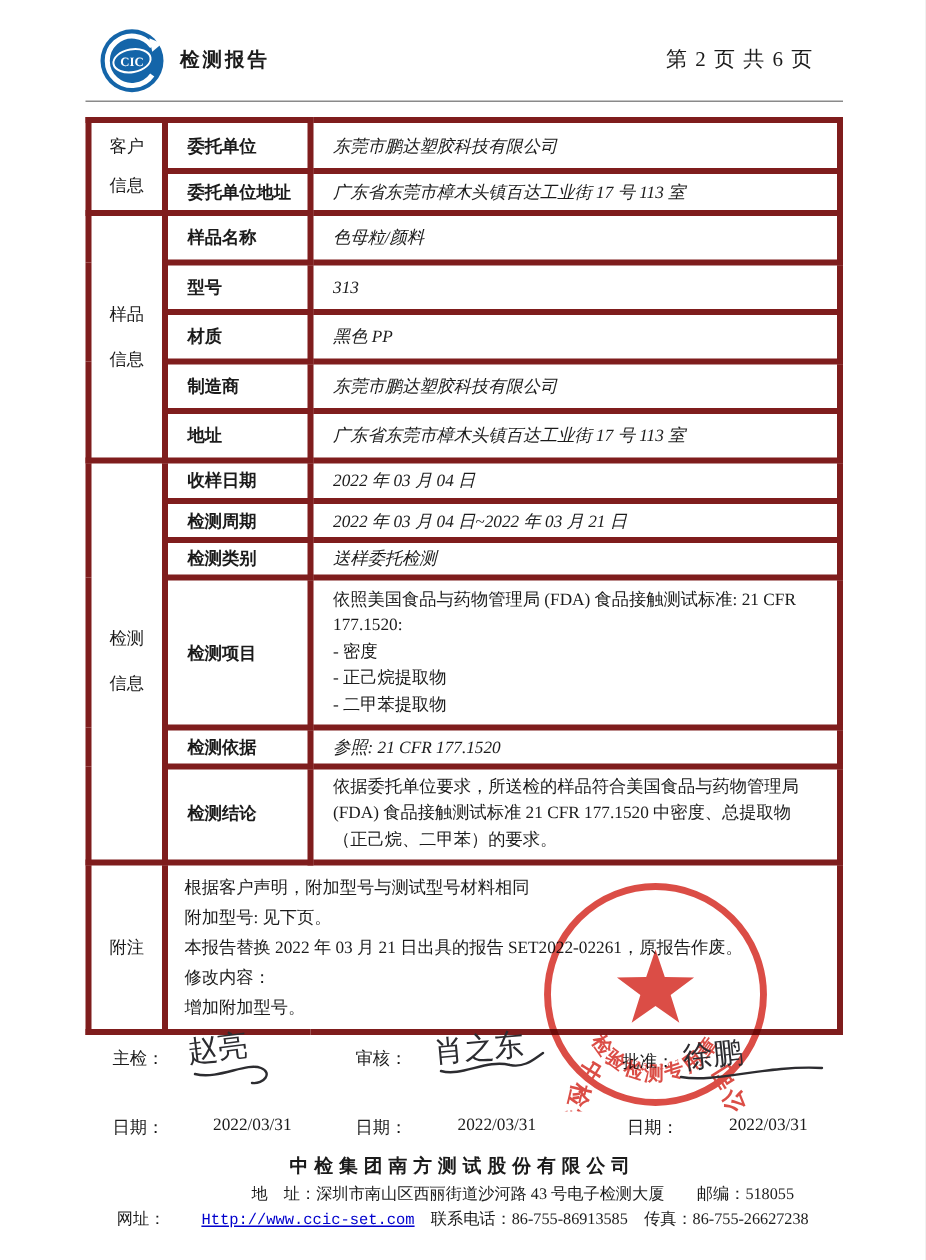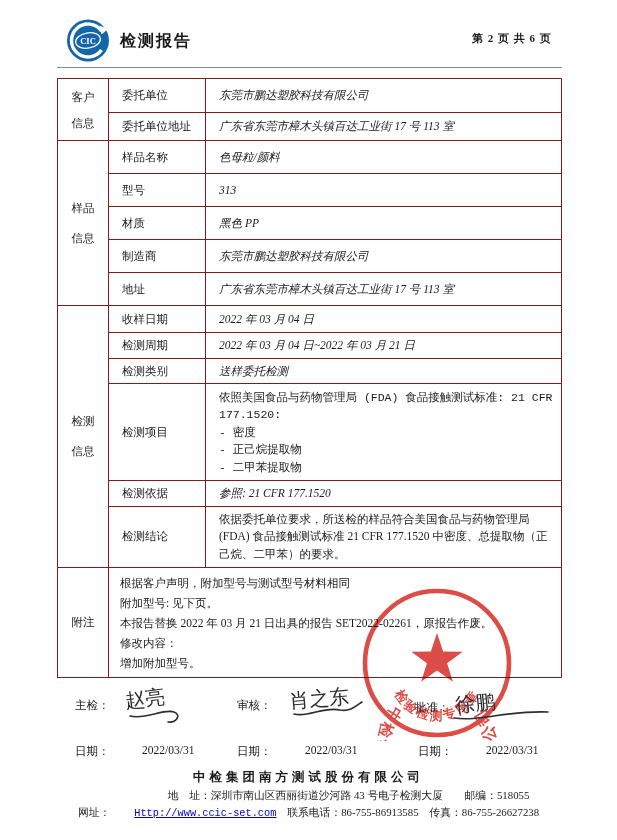--- a/index.html
+++ b/index.html
@@ -2,36 +2,36 @@
 <html><head>
 <meta charset="utf-8">
 <style>
   html,body{margin:0;padding:0;background:#e8e8e8;}
   .page{
     position:relative;width:617px;height:840px;margin:0 auto;background:#ffffff;
     font-family:"Liberation Serif","DejaVu Serif",serif;color:#1b1b1b;overflow:hidden;
   }
   
   .logo{position:absolute;left:62px;top:17px;width:56px;height:47px;}
-  .hdr-title{position:absolute;left:120px;top:31px;font-size:16px;font-weight:bold;letter-spacing:2px;}
+  .hdr-title{position:absolute;left:120px;top:31px;font-size:13px;font-weight:bold;letter-spacing:2px;}
   .hdr-no{position:absolute;left:238px;top:31px;font-size:12.5px;font-weight:bold;}
-  .hdr-page{position:absolute;left:472px;top:31px;font-size:11px;font-weight:bold;letter-spacing:1px;}
+  .hdr-page{position:absolute;left:444px;top:31px;font-size:14px;font-weight:normal;letter-spacing:1px;}
   .hdr-rule{position:absolute;left:57px;top:67px;width:505px;border-top:1.6px solid #8a8a8a;}
   
   table.report{
     position:absolute;left:57px;top:78px;width:505px;border-collapse:collapse;table-layout:fixed;
     font-size:11.5px;
   }
-  table.report td{border:1px solid #7f1d1d;vertical-align:middle;overflow:hidden;}
+  table.report td{border:4px solid #7f1d1d;vertical-align:middle;overflow:hidden;}
   td.sec{text-align:center;}
   td.sec .ln{line-height:30px;}
   td.sec.cust .ln{line-height:26px;}
-  td.lbl{padding-left:13px;}
+  td.lbl{padding-left:13px;font-weight:bold;}
   td.val{padding-left:13px;padding-right:8px;font-style:italic;}
-  td.val-multi{vertical-align:top;padding:5px 1px 4px 13px;line-height:17.4px;font-family:Liberation Mono, monospace;}
+  td.val-multi{vertical-align:top;padding:5px 1px 4px 13px;line-height:17.4px;}
   td.val-wrap{padding:4px 10px 4px 13px;line-height:17.3px;vertical-align:middle;}
   td.notes-cell{vertical-align:top;padding:5px 10px 4px 11px;line-height:20px;}
   
   .sig-label{position:absolute;font-size:11.5px;}
   .sig-svg{position:absolute;}
   .sig-ink{stroke:#2c2c30;fill:none;stroke-width:1.6;stroke-linecap:round;}
   .sig-name{fill:#2c2c30;font-size:20px;font-family:"DejaVu Serif",serif;}
   .date-label{position:absolute;font-size:11.5px;}
   .date-value{position:absolute;font-size:11.5px;}
   

